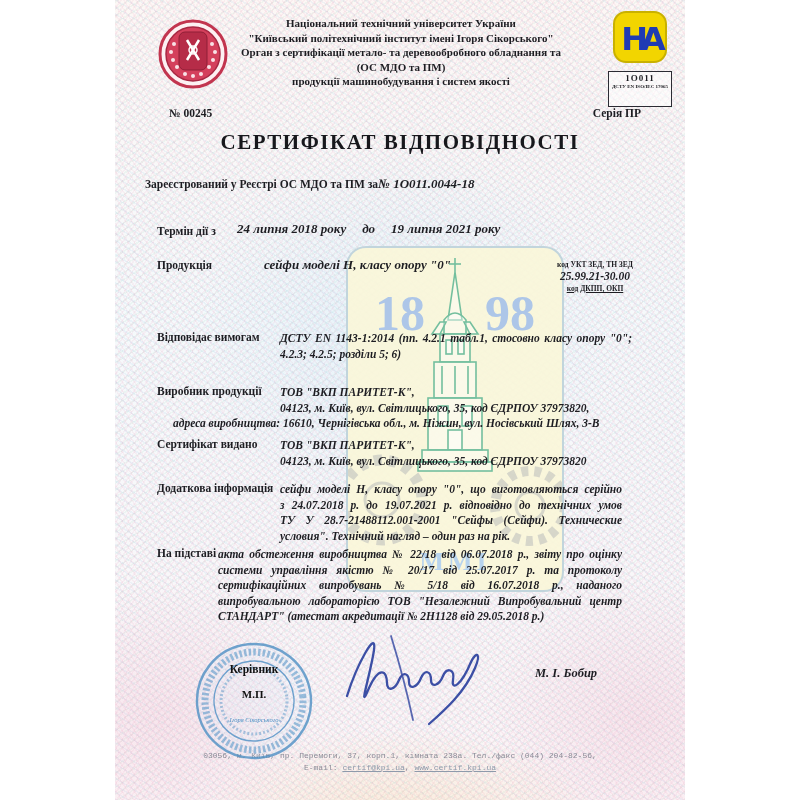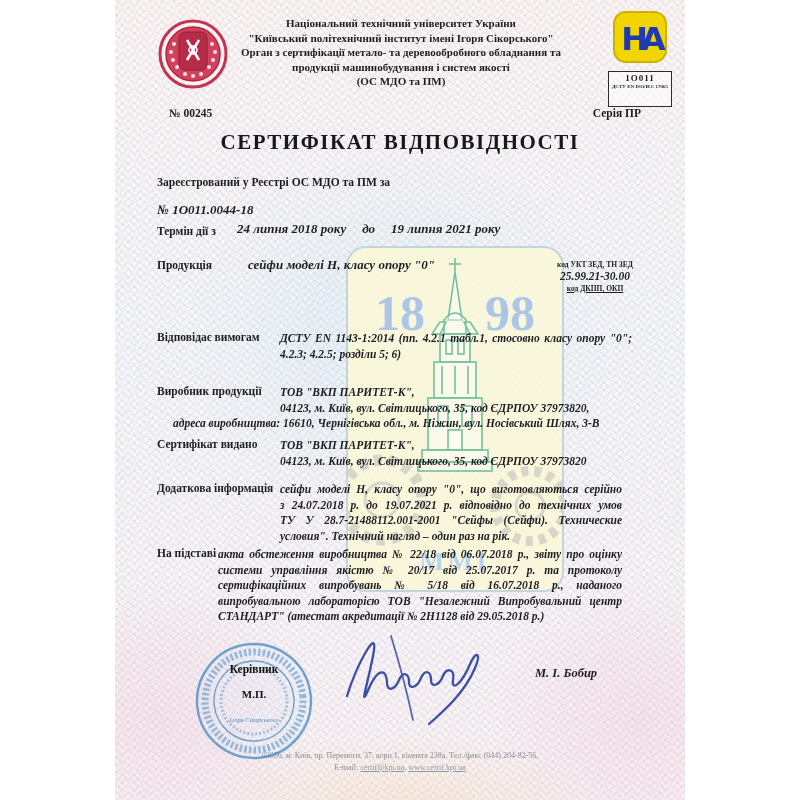--- a/index.html
+++ b/index.html
@@ -34,24 +34,24 @@
   .logo-code{margin:3px auto 0;width:62px;border:1px solid #2b2b33;padding:1px 0 16px;
              background:rgba(255,255,255,.55);}
   .logo-code .code{font-size:9px;font-weight:bold;letter-spacing:1px;line-height:10px;}
   .logo-code .std{font-size:5px;font-weight:bold;white-space:nowrap;overflow:hidden;line-height:7px;}
   
   .numrow-l{left:54px;top:107px;font-weight:bold;font-size:11.5px;}
   .numrow-r{right:44px;top:107px;font-weight:bold;font-size:11.5px;padding-left:8px;}
   .title{left:0;top:130px;width:570px;text-align:center;font-weight:bold;
          font-size:21px;letter-spacing:1.5px;color:#17171c;}
   
-  .row-reg{left:42px;top:176px;display:flex;gap:14px;align-items:baseline;flex-direction:column;}
+  .row-reg{left:30px;top:176px;display:flex;align-items:baseline;}
   .row-term{left:42px;top:221px;}
   .term-vals{position:absolute;left:80px;top:0;display:flex;gap:16px;white-space:nowrap;}
-  .row-prod{left:42px;top:257px;display:flex;gap:36px;align-items:baseline;}
+  .row-prod{left:42px;top:257px;display:flex;gap:52px;align-items:baseline;}
   .codes{left:418px;top:260px;width:124px;text-align:center;line-height:1.25;}
   .codes .small{font-size:7.5px;font-weight:bold;white-space:nowrap;}
   .codes .mid{font-size:11.5px;font-weight:bold;font-style:italic;}
   .codes .u{text-decoration:underline;}
   .block-label{position:absolute;left:0;top:0;}
   .req{left:42px;top:331px;}  .req .lines{position:absolute;left:123px;top:0;width:352px;}
   .man{left:42px;top:385px;}  .man .lines{position:absolute;left:123px;top:0;width:390px;}
   .man .addr{position:absolute;left:16px;top:31px;white-space:nowrap;}
   .iss{left:42px;top:438px;}  .iss .lines{position:absolute;left:123px;top:0;width:390px;}
   .add{left:42px;top:482px;}  .add .lines{position:absolute;left:123px;top:0;width:342px;}
@@ -61,21 +61,21 @@
   .sig-pos{left:78px;top:663px;width:122px;text-align:center;font-weight:bold;
            font-size:11.5px;z-index:3;color:#111;}
   .sig-seal{left:78px;top:688px;width:122px;text-align:center;font-weight:bold;
             font-size:11px;z-index:3;color:#111;}
   .stamp-center{left:78px;top:716px;width:122px;text-align:center;font-size:6.5px;
                 color:#4d8fc4;z-index:3;font-style:italic;}
   .signature{left:212px;top:622px;z-index:3;}
   .signer{left:420px;top:666px;font-weight:bold;font-style:italic;font-size:12.5px;}
   
   .footer{left:0;top:750px;width:570px;text-align:center;color:#8b8b97;
-          font-size:8px;line-height:12px;}
+          font-size:8px;line-height:12px;font-family:Liberation Mono, monospace;}
   .footer .lnk{text-decoration:underline;color:#8e9aab;}
   
   .wm{position:absolute;left:231px;top:246px;width:214px;height:342px;border-radius:20px;
       background:rgba(250,246,217,.92);border:2px solid rgba(148,185,221,.55);z-index:0;}
 </style>
 </head>
 <body>
 
 <div class="page">
   <div class="cert">
@@ -140,22 +140,22 @@
               <circle cx="36" cy="60" r="2"></circle>
               <circle cx="44" cy="58" r="2"></circle>
           </g>
         </svg>
       </div>
 
       <div class="abs org">
         <div>Національний технічний університет України</div>
         <div>"Київський політехнічний інститут імені Ігоря Сікорського"</div>
         <div>Орган з сертифікації метало- та деревообробного обладнання та</div>
+        <div>(ОС МДО та ПМ)</div>
         <div>продукції машинобудування і систем якості</div>
-        <div>(ОС МДО та ПМ)</div>
       </div>
 
       <div class="abs logo-box">
         <svg width="56" height="54" viewBox="0 0 56 54">
           <rect x="2" y="2" width="52" height="50" rx="12" fill="#f2d500" stroke="#c9b100" stroke-width="2"></rect>
           <text x="28" y="40" text-anchor="middle" font-family="DejaVu Sans, sans-serif" font-size="32" font-weight="bold" fill="#1f3bb3" letter-spacing="-7">НА</text>
         </svg>
         <div class="logo-code">
           <div class="code">1О011</div>
           <div class="std">ДСТУ EN ISO/IEC 17065</div>

